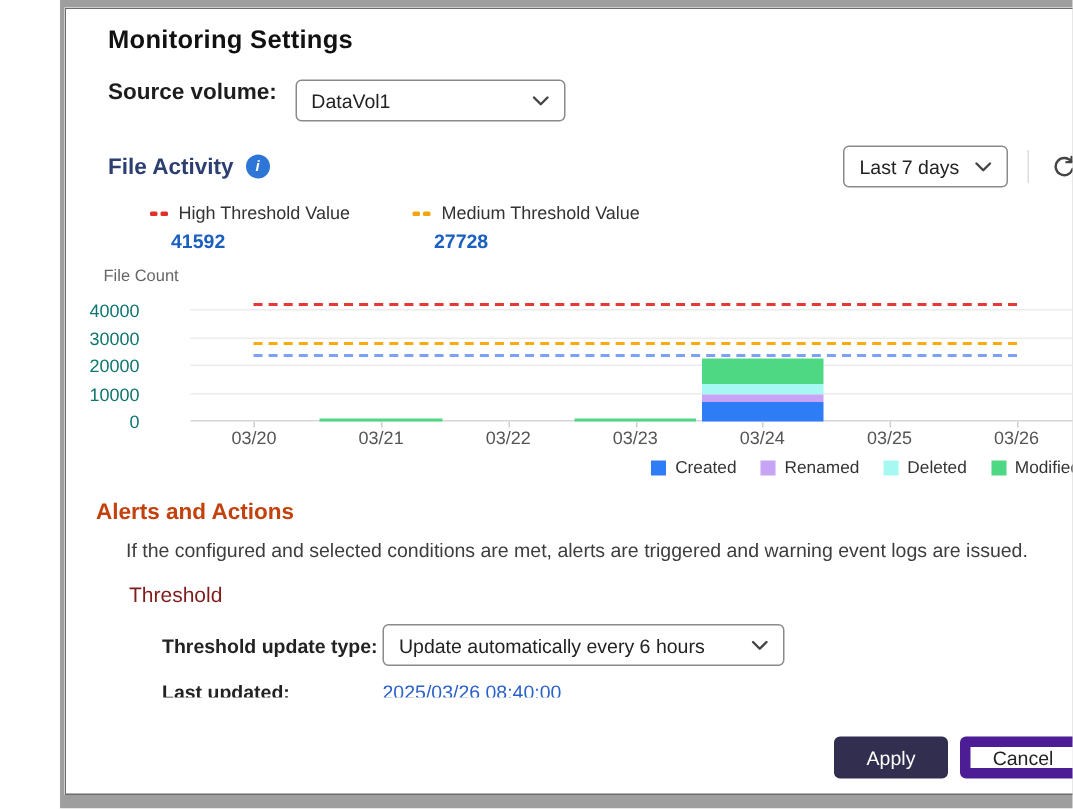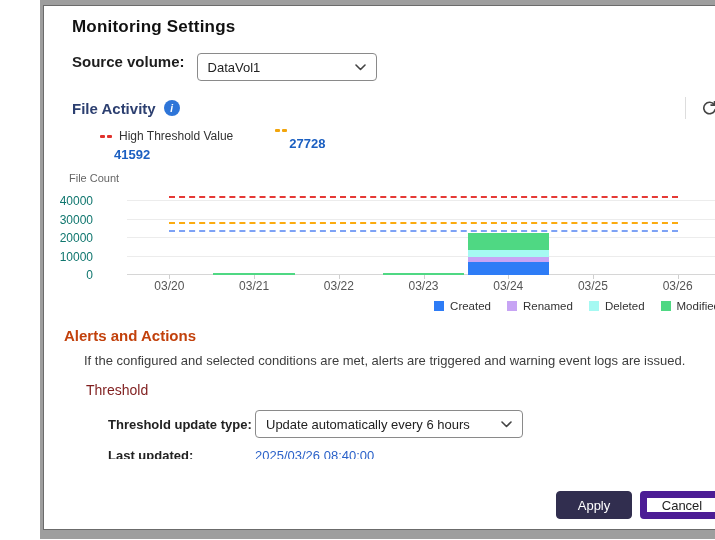--- a/index.html
+++ b/index.html
@@ -86,20 +86,26 @@
             </svg>
         </div>
       </div>
 
       <div class="row-fa">
         <div class="fa-left">
           <span class="section-heading">File Activity</span>
           <span class="info-icon">i</span>
         </div>
         <div class="fa-controls">
+          <div class="select select-period">
+            <span>Last 7 days</span>
+            <svg width="11" height="7" viewBox="0 0 11 7">
+                <path d="M1 1 L5.5 5.5 L10 1" stroke="#444" stroke-width="1.6" fill="none" stroke-linecap="round" stroke-linejoin="round"></path>
+              </svg>
+          </div>
           <div class="vdivider"></div>
           <span class="refresh-btn">
             <svg width="17" height="17" viewBox="0 0 16 16" fill="none">
               <path d="M13.2 9.1 A5.4 5.4 0 1 1 12.4 4.4" stroke="#444" stroke-width="1.5" stroke-linecap="round"></path>
               <path d="M12.6 1.6 L12.6 4.8 L9.4 4.8" stroke="#444" stroke-width="1.5" fill="none" stroke-linecap="round" stroke-linejoin="round"></path>
             </svg>
           </span>
         </div>
       </div>
 
@@ -113,20 +119,21 @@
             <span class="th-name">High Threshold Value</span>
           </div>
           <div class="th-value">41592</div>
         </div>
         <div class="th-item">
           <div class="th-top">
             <span class="th-marker">
                 <i style="background: rgb(242, 165, 12);"></i>
                 <i style="background: rgb(242, 165, 12);"></i>
               </span>
+            <span class="th-name">Medium Threshold Value</span>
           </div>
           <div class="th-value">27728</div>
         </div>
       </div>
 
       <div class="chart-sec">
         <div class="ylabel">File Count</div>
         <div class="plot-row">
           <div class="ycol" id="ycol">
               <div class="ytick" style="bottom: 0%;">0</div>

